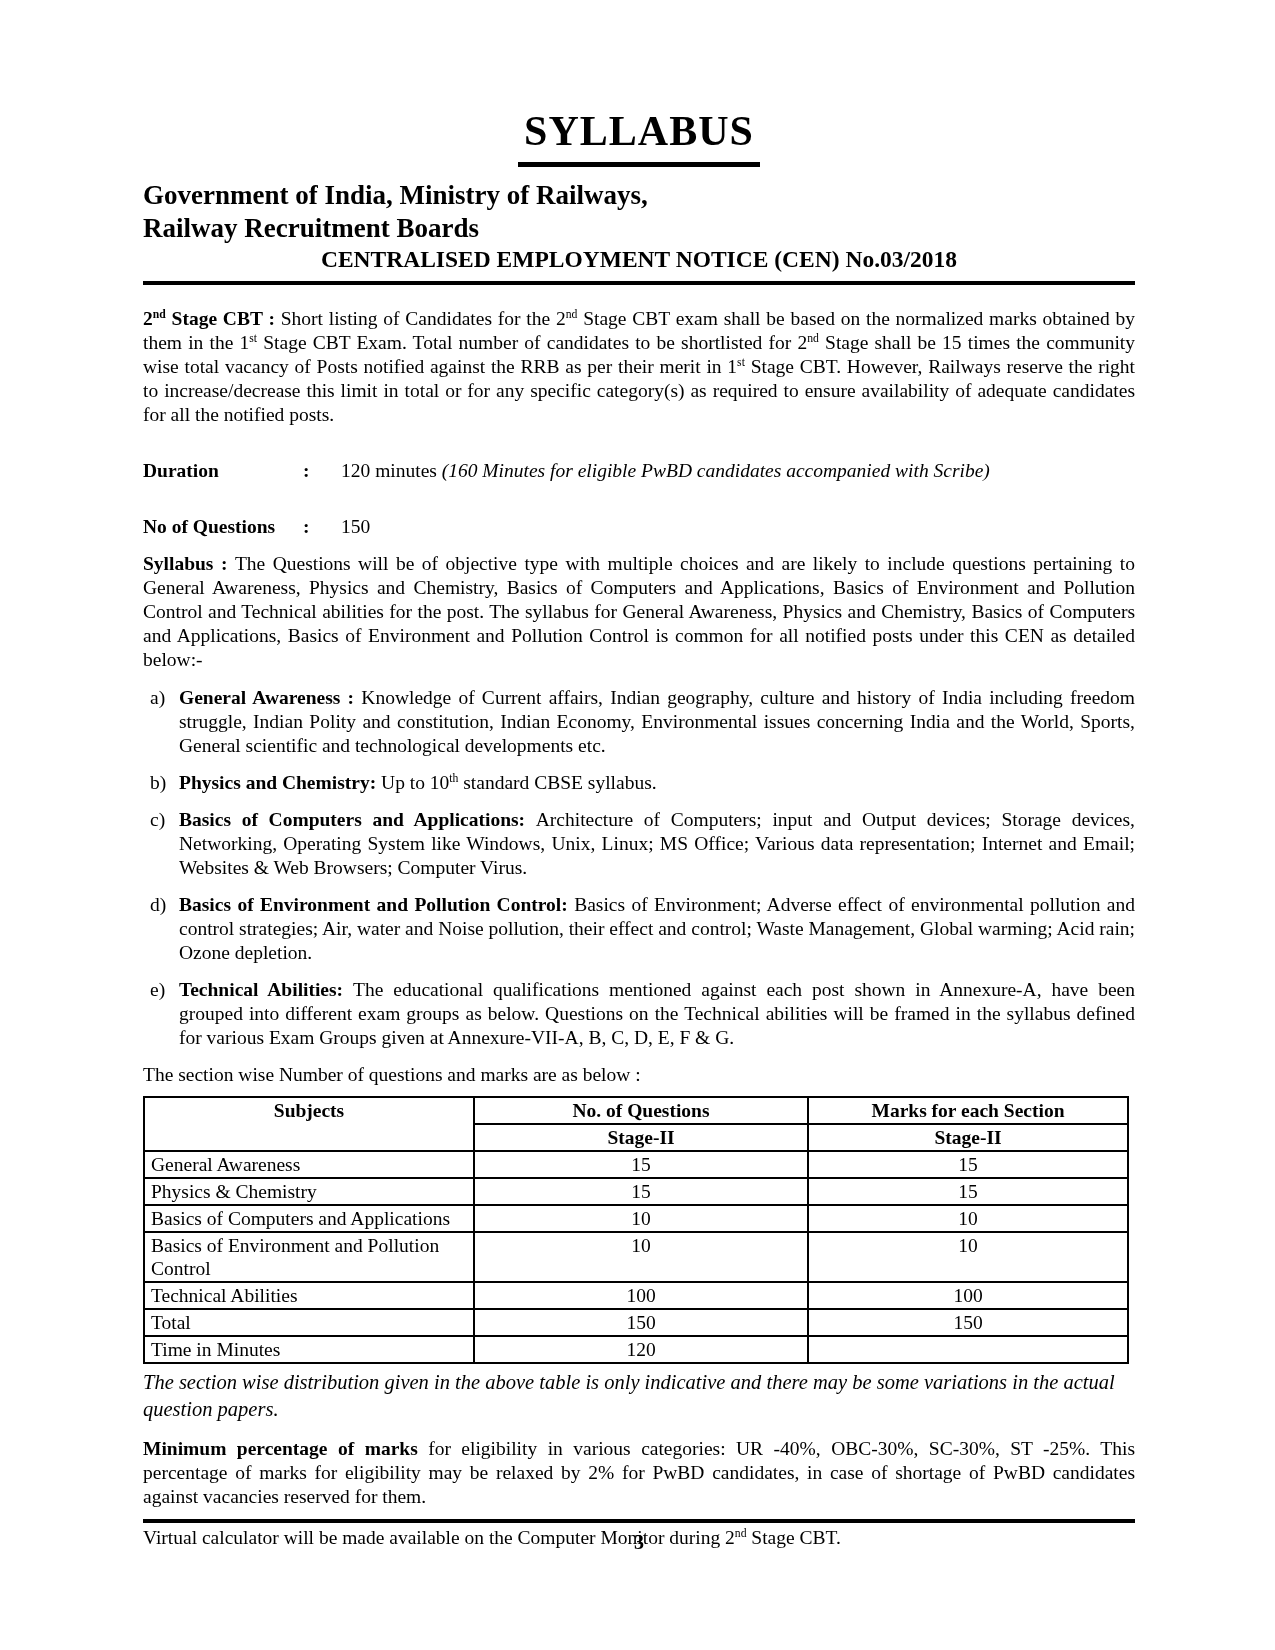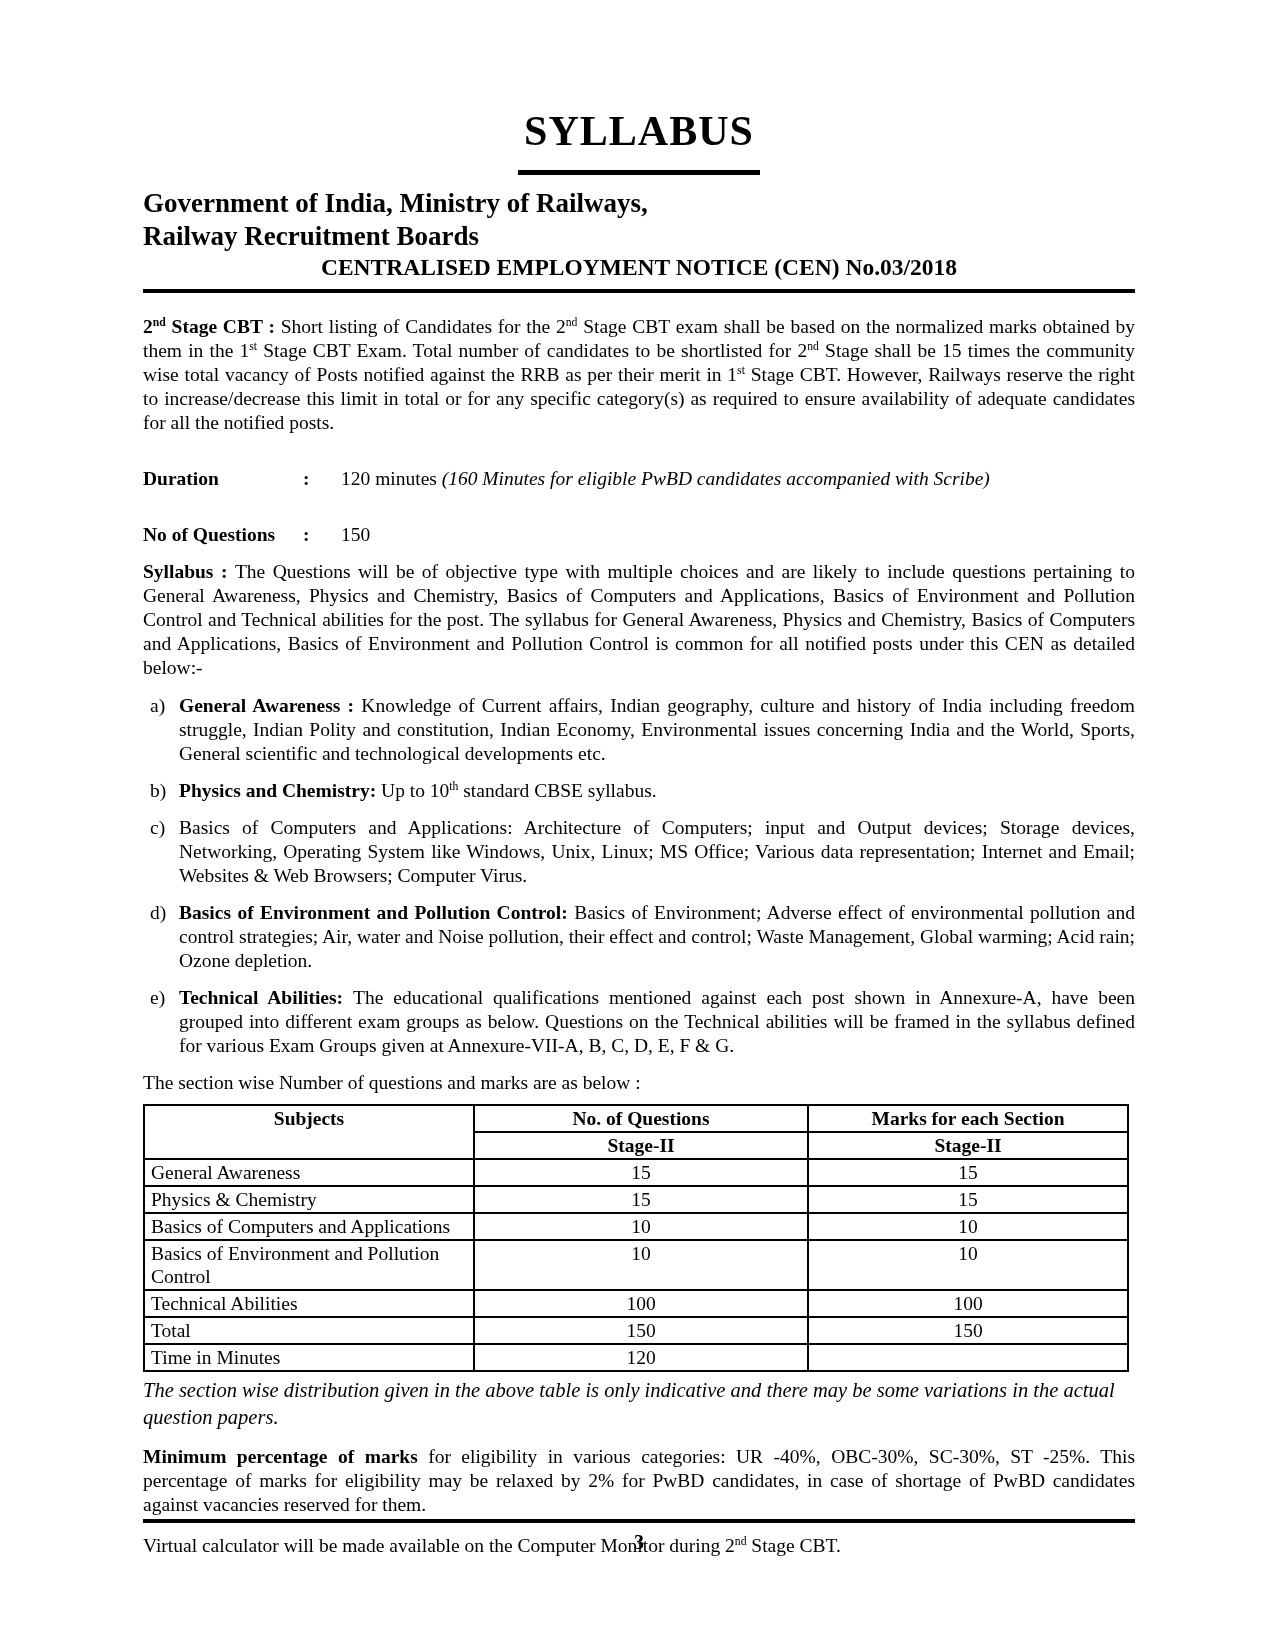--- a/index.html
+++ b/index.html
@@ -20,21 +20,21 @@
   sup { font-size: 0.6em; line-height: 0; vertical-align: super; }
 
   .title-wrap { text-align: center; margin-bottom: 12px; }
   .title-text {
     display: inline-block;
     font-size: 42px;
     font-weight: bold;
     line-height: 46px;
     letter-spacing: 1px;
     border-bottom: 5px solid #000;
-    padding: 0 6px 16px 6px;
+    padding: 0 6px 8px 6px;
   }
   .hdr1 { font-size: 27px; font-weight: bold; line-height: 33px; }
   .hdr2 { font-size: 23.5px; font-weight: bold; text-align: center; line-height: 29px; }
   .rule { height: 4px; background: #000; margin-top: 7px; }
 
   .para { margin: 0 0 14px 0; text-align: justify; }
   .para.first { margin-top: 22px; }
 
   .fact-row { display: flex; margin-bottom: 13px; margin-top: 32px; }
   .fact-label { width: 160px; font-weight: bold; flex: none; }
@@ -103,21 +103,21 @@
   <div class="list-item">
     <span class="list-marker">a)</span>
     <span class="list-body"><span style="font-weight: bold;">General Awareness : </span><span>Knowledge of Current affairs, Indian geography, culture and history of India including freedom struggle, Indian Polity and constitution, Indian Economy, Environmental issues concerning India and the World, Sports, General scientific and technological developments etc.</span></span>
   </div>
   <div class="list-item">
     <span class="list-marker">b)</span>
     <span class="list-body"><span style="font-weight: bold;">Physics and Chemistry: </span><span>Up to 10</span><sup>th</sup><span> standard CBSE syllabus.</span></span>
   </div>
   <div class="list-item">
     <span class="list-marker">c)</span>
-    <span class="list-body"><span style="font-weight: normal;">Basics of Computers and Applications: </span><span>Architecture of Computers; input and Output devices; Storage devices, Networking, Operating System like Windows, Unix, Linux; MS Office; Various data representation; Internet and Email; Websites &amp; Web Browsers; Computer Virus.</span></span>
+    <span class="list-body"><span style="font-weight: bold;">Basics of Computers and Applications: </span><span>Architecture of Computers; input and Output devices; Storage devices, Networking, Operating System like Windows, Unix, Linux; MS Office; Various data representation; Internet and Email; Websites &amp; Web Browsers; Computer Virus.</span></span>
   </div>
   <div class="list-item">
     <span class="list-marker">d)</span>
     <span class="list-body"><span style="font-weight: bold;">Basics of Environment and Pollution Control: </span><span>Basics of Environment; Adverse effect of environmental pollution and control strategies; Air, water and Noise pollution, their effect and control; Waste Management, Global warming; Acid rain; Ozone depletion.</span></span>
   </div>
   <div class="list-item">
     <span class="list-marker">e)</span>
     <span class="list-body"><span style="font-weight: bold;">Technical Abilities: </span><span>The educational qualifications mentioned against each post shown in Annexure-A, have been grouped into different exam groups as below. Questions on the Technical abilities will be framed in the syllabus defined for various Exam Groups given at Annexure-VII-A, B, C, D, E, F &amp; G.</span></span>
   </div>
 

